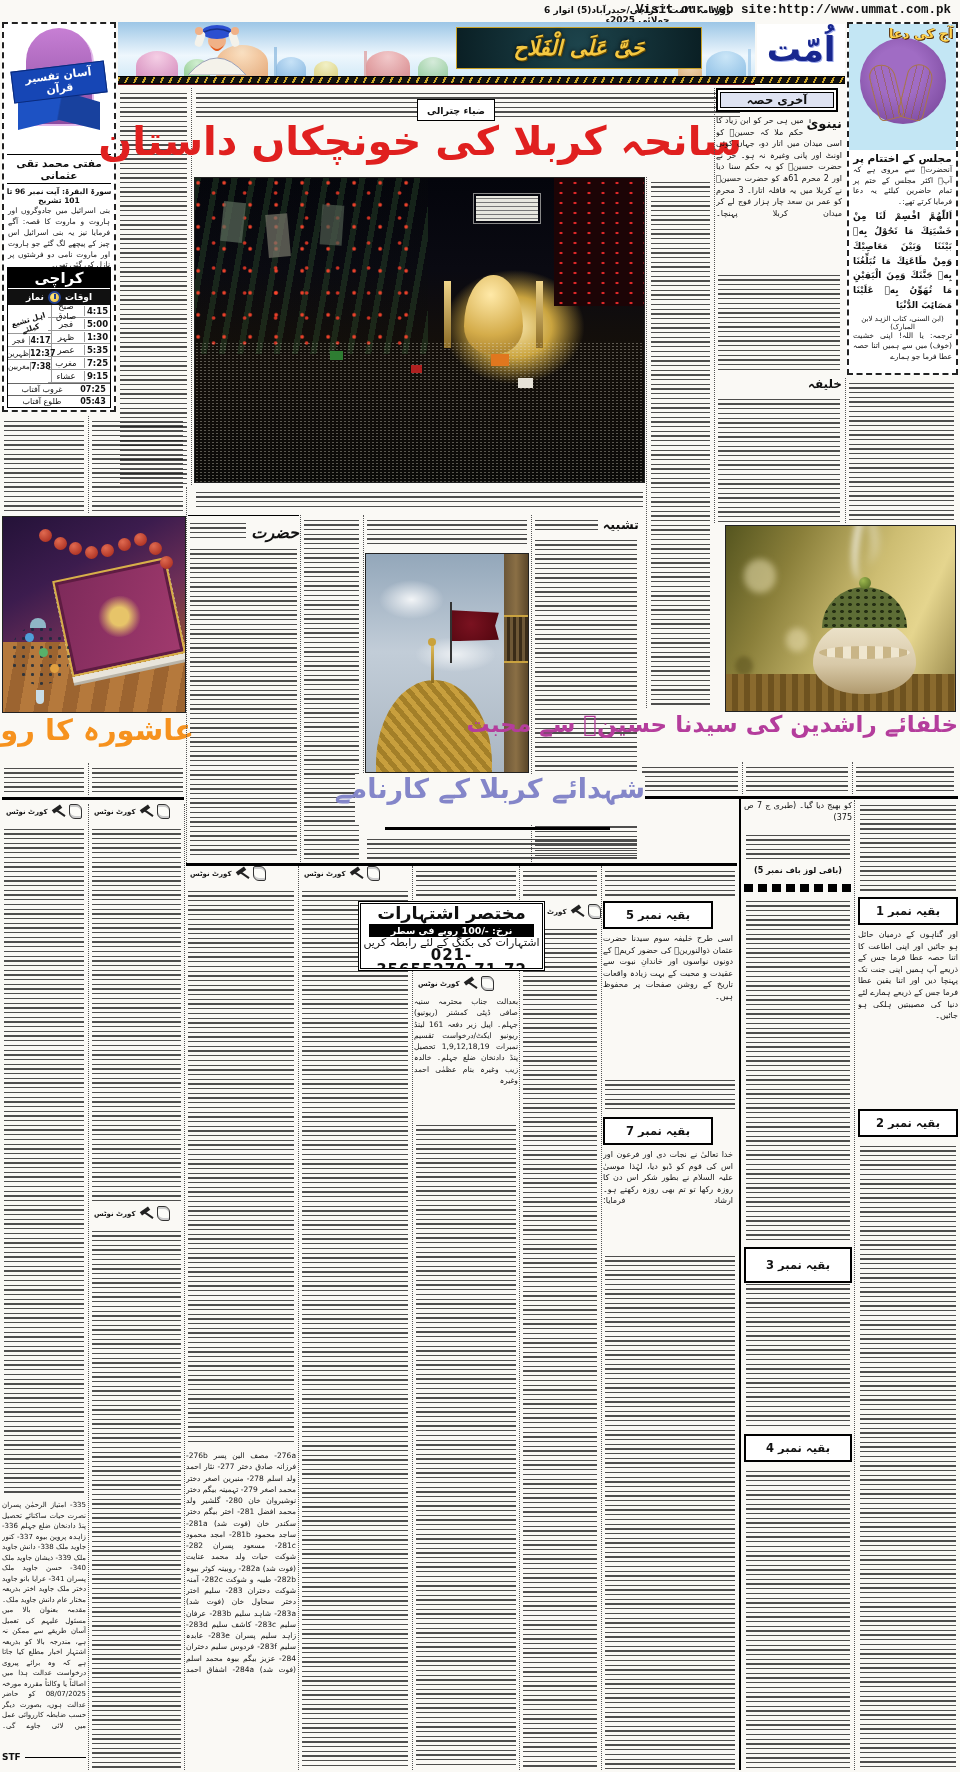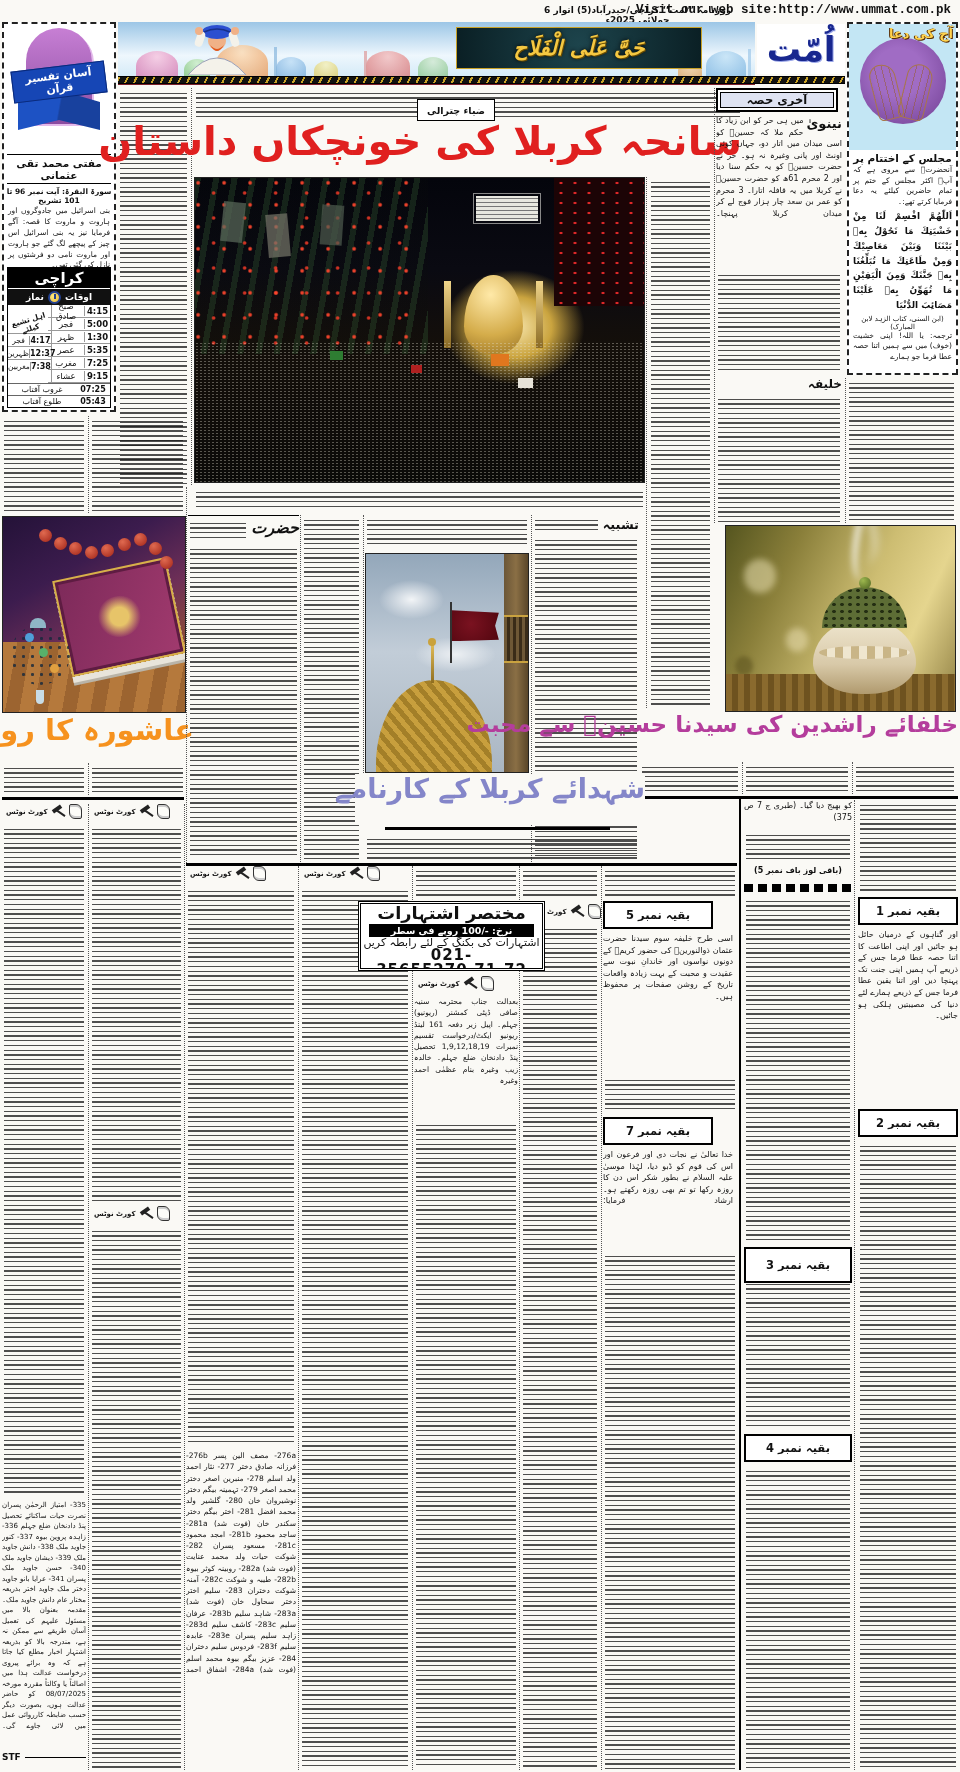--- a/index.html
+++ b/index.html
@@ -287,21 +287,21 @@
   </div>
 
   <div class="abs hl" style="left:2px;top:715px;width:192px;height:45px;font-size:29px;color:#f6921e">عاشورہ کا روزہ</div>
   <div class="abs greek" style="left:2px;top:763px;width:84px;height:32px"></div>
   <div class="abs vdot" style="left:88px;top:763px;height:32px"></div>
   <div class="abs greek" style="left:90px;top:763px;width:95px;height:32px"></div>
   <div class="abs rule" style="left:2px;top:797px;width:182px;height:3px"></div>
 
   <div class="abs vdot" style="left:186px;top:487px;height:376px"></div>
   <div class="abs" style="left:188px;top:515px;width:111px;height:348px;border-top:1.5px solid #000">
-    <div style="display:flex;direction:rtl;align-items:flex-start;gap:3px;padding-top:2px">
+    <div style="display:flex;direction:rtl;align-items:flex-end;gap:3px;padding-top:2px">
       <span class="u" style="font-weight:bold;font-size:16px;font-style:italic">حضرت</span>
       <span class="greek" style="flex:1;height:24px"></span>
     </div>
     <div class="greek" style="height:314px;margin-top:2px"></div>
   </div>
   <div class="abs vdot" style="left:300px;top:515px;height:347px"></div>
   <div class="abs greek" style="left:302px;top:515px;width:59px;height:347px"></div>
   <div class="abs vdot" style="left:363px;top:515px;height:258px"></div>
   <div class="abs greek" style="left:365px;top:515px;width:164px;height:34px"></div>
 

